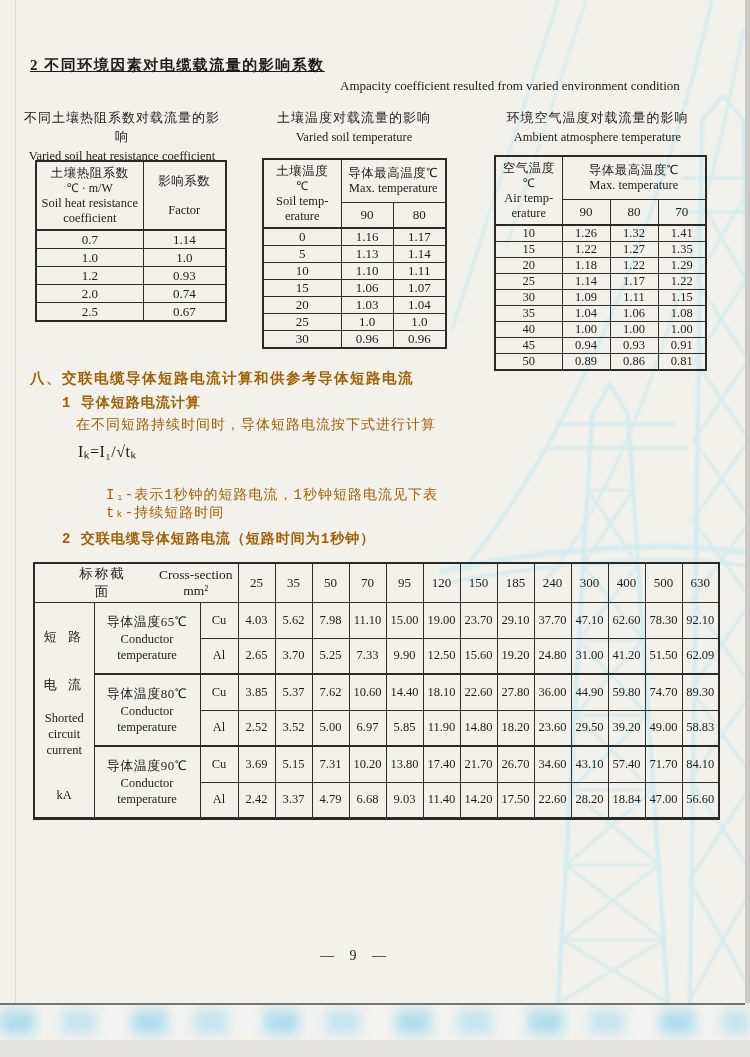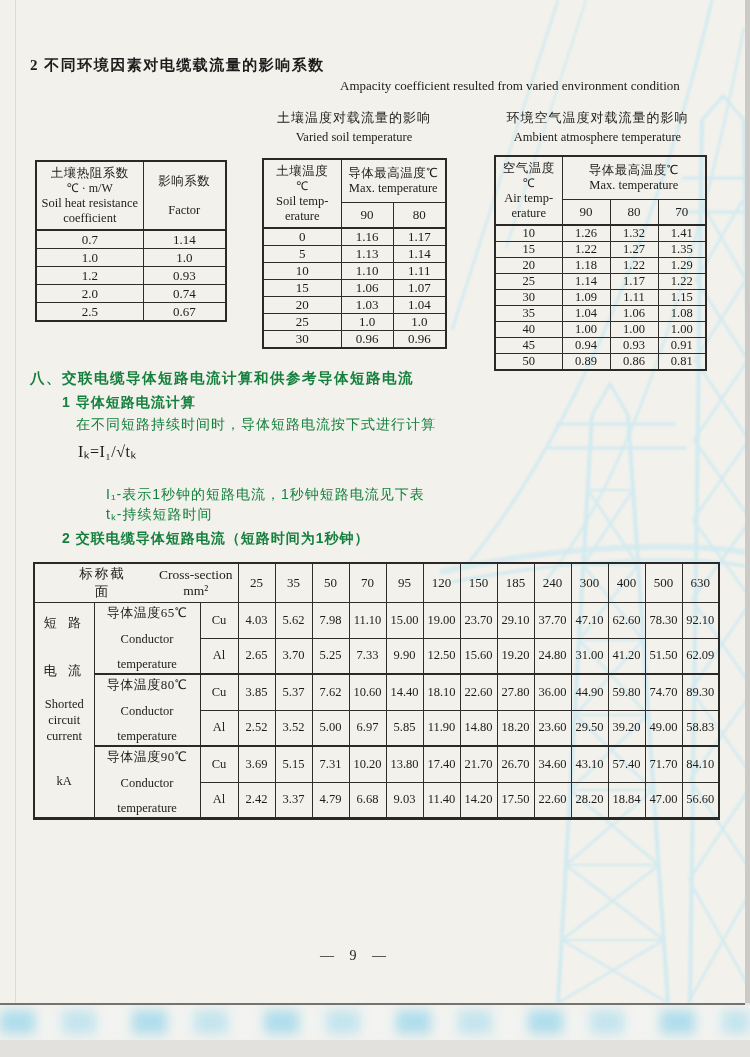--- a/index.html
+++ b/index.html
@@ -24,67 +24,67 @@
       rgba(120,205,235,.55) 0 35px, rgba(238,249,252,.25) 35px 62px,
       rgba(150,216,240,.5) 62px 96px, rgba(242,251,253,.25) 96px 132px);
     filter:blur(6px);
   }
   .desk{position:absolute;left:0;top:1040px;width:750px;height:17px;background:#e2e1dd;}
 
   .wm{position:absolute;left:0;top:0;pointer-events:none;}
 
   .abs{position:absolute;}
   .zh{letter-spacing:1px;}
-  .doc-title{left:30px;top:56px;font-size:15px;font-weight:700;letter-spacing:1.5px;}
+  .doc-title{left:30px;top:56px;font-size:15px;font-weight:700;letter-spacing:1.5px;text-decoration:underline;}
   .doc-subtitle{left:340px;top:78px;font-size:13px;}
 
   .cap{text-align:center;line-height:1.45;}
   .cap .c-zh{font-size:13px;letter-spacing:1px;}
   .cap .c-en{font-size:12.5px;}
 
   table{border-collapse:collapse;position:absolute;table-layout:fixed;background:transparent;}
   td{border:1px solid #2e2d2b;text-align:center;vertical-align:middle;padding:0;}
   .small{border:2px solid #2a2927;}
   .small .hcell{padding:3px 1px;}
   .small .hd td{border-bottom:2px solid #2a2927;}
   .small .sub td{border-bottom:2px solid #2a2927;font-size:13px;height:22px;}
   .h-zh{font-size:12.5px;letter-spacing:.5px;line-height:1.3;}
   .h-unit{font-size:12px;line-height:1.25;}
   .h-en{font-size:12.5px;line-height:1.2;}
   .factor-gap{margin-top:14px;}
   .t1 tbody td{height:17px;font-size:13px;}
   .t2 tbody td{height:15.5px;font-size:13px;margin-top:12px;}
   .t3 tbody td{height:14.2px;font-size:12.5px;}
 
-  .sec{font-family:Liberation Sans, sans-serif;color:#15803d;}
+  .sec{font-family:Liberation Mono, monospace;color:#a16207;}
   .sec-heading{left:30px;top:369px;font-size:14.5px;font-weight:700;letter-spacing:1.5px;}
   .sec-item1{left:62px;top:394px;font-size:14px;font-weight:700;letter-spacing:1px;}
   .sec-para1{left:76px;top:416px;font-size:14px;letter-spacing:1px;}
   .formula{left:78px;top:440px;font-size:16px;font-family:"Liberation Serif", serif;letter-spacing:.5px;}
   .sec-note1{left:76px;top:463px;font-size:14px;letter-spacing:1px;}
   .sec-note2{left:106px;top:486px;font-size:14px;letter-spacing:1px;}
   .sec-note3{left:106px;top:504px;font-size:14px;letter-spacing:1px;}
   .sec-item2{left:62px;top:530px;font-size:14px;font-weight:700;letter-spacing:1px;}
 
   .big{left:33px;top:562px;width:685px;border:2px solid #2a2927;border-bottom:3px solid #2a2927;}
   .big td{font-size:12.5px;}
   .big .cols td{height:38px;font-size:13px;}
   .corner-wrap{display:flex;align-items:center;justify-content:flex-start;padding-left:14px;gap:26px;}
   .corner-zh{font-size:13.5px;letter-spacing:2px;margin-left:28px;}
   .corner-en{font-size:13.5px;}
   .big tbody td{height:34.5px;}
   .rowlabel{vertical-align:top;}
   .rl{display:flex;flex-direction:column;align-items:center;font-size:12.5px;}
   .rl-zh{letter-spacing:4px;font-size:13px;}
-  .rl-zh1{margin-top:11px;}
+  .rl-zh1{margin-top:25px;}
   .rl-zh2{margin-top:30px;}
   .rl-en{margin-top:16px;line-height:16px;}
   .rl-ka{margin-top:30px;}
   .grouplabel .g-zh{font-size:13px;letter-spacing:.5px;margin-bottom:1px;}
-  .grouplabel .g-en{font-size:12.5px;line-height:15.5px;margin-top:10px;}
+  .grouplabel .g-en{font-size:12.5px;line-height:15.5px;}
   .mat{font-size:13px;}
   .gsep td{border-top:2px solid #2a2927;}
 
   .pageno{left:0;top:948px;width:712px;text-align:center;font-size:14px;letter-spacing:6px;}
 </style>
 </head>
 <body>
 
 <div class="page">
 
@@ -121,20 +121,24 @@
                M691,690 L755,780 M754,690 L690,780 M690,780 L757,880 M755,780 L689,880
                M689,880 L758,1003 M757,880 L688,1003" stroke-width="2.5"></path>
     </g>
   </svg>
 
   <div class="gutter-line"></div>
 
   <div class="abs doc-title zh">2 不同环境因素对电缆载流量的影响系数</div>
   <div class="abs doc-subtitle">Ampacity coefficient resulted from varied environment condition</div>
 
+  <div class="abs cap" style="left:22px;top:109px;width:200px;">
+    <div class="c-zh">不同土壤热阻系数对载流量的影响</div>
+    <div class="c-en">Varied soil heat resistance coefficient</div>
+  </div>
   <div class="abs cap" style="left:262px;top:109px;width:184px;">
     <div class="c-zh">土壤温度对载流量的影响</div>
     <div class="c-en">Varied soil temperature</div>
   </div>
   <div class="abs cap" style="left:490px;top:109px;width:215px;">
     <div class="c-zh">环境空气温度对载流量的影响</div>
     <div class="c-en">Ambient atmosphere temperature</div>
   </div>
 
   <table class="small t1" style="left:35px;top:160px;width:190px;">

